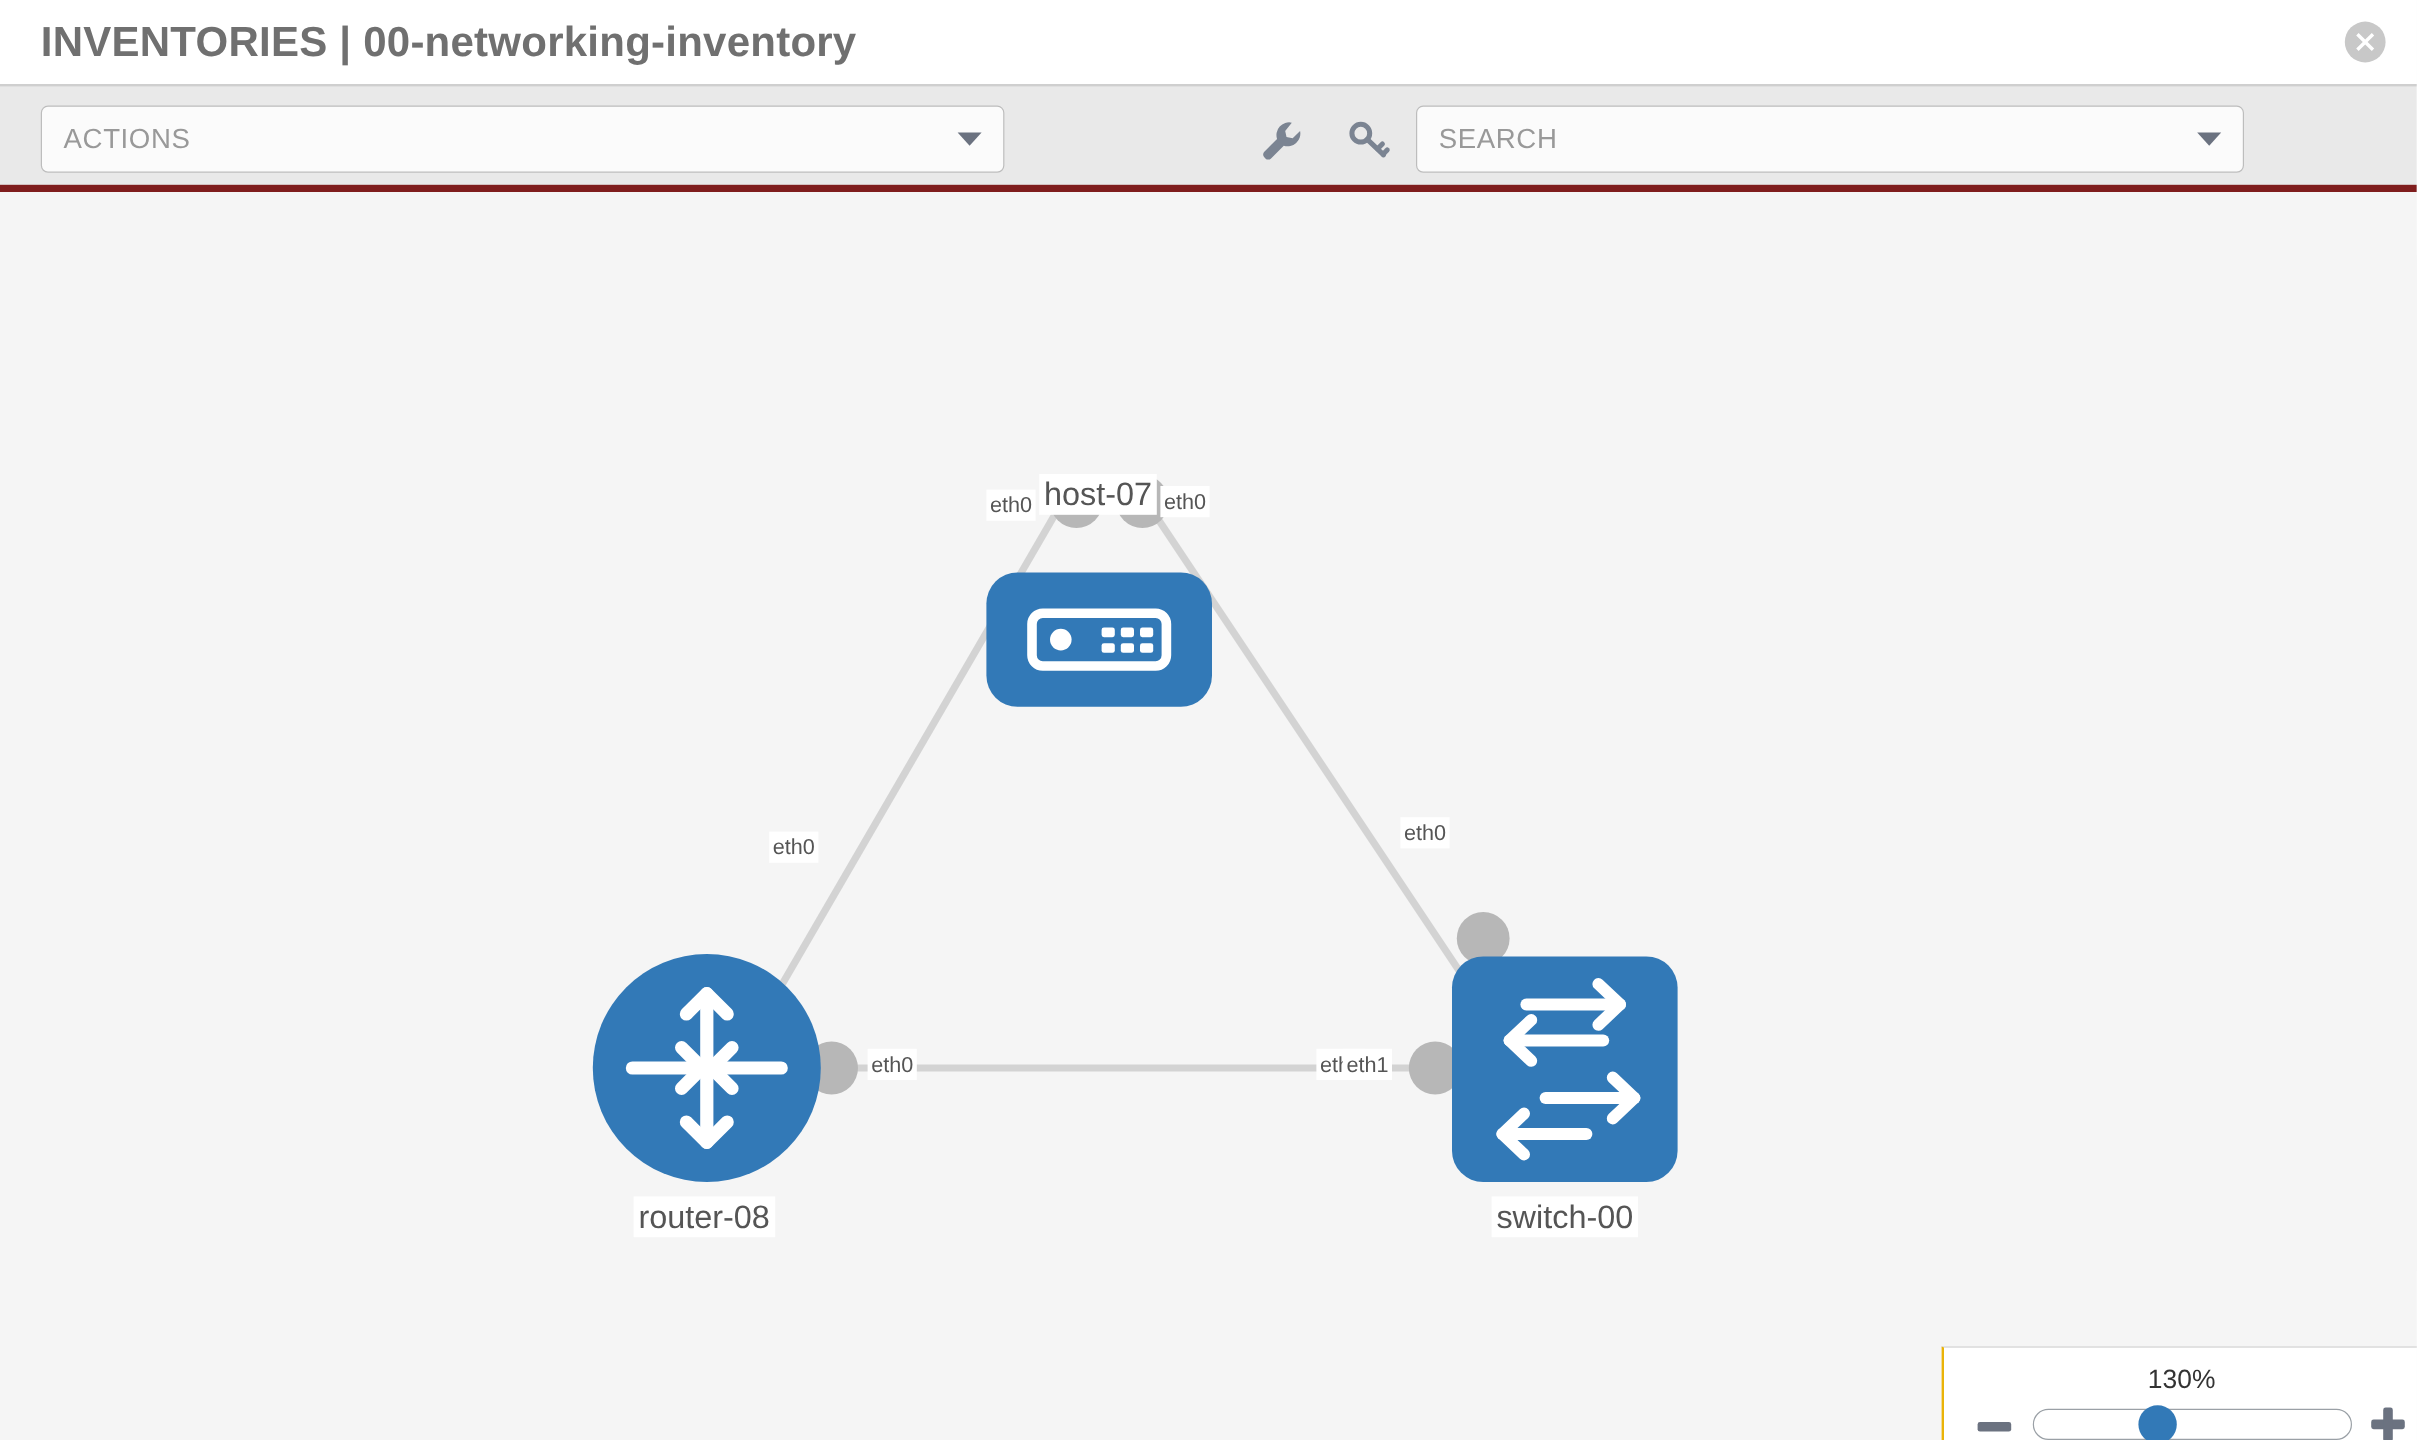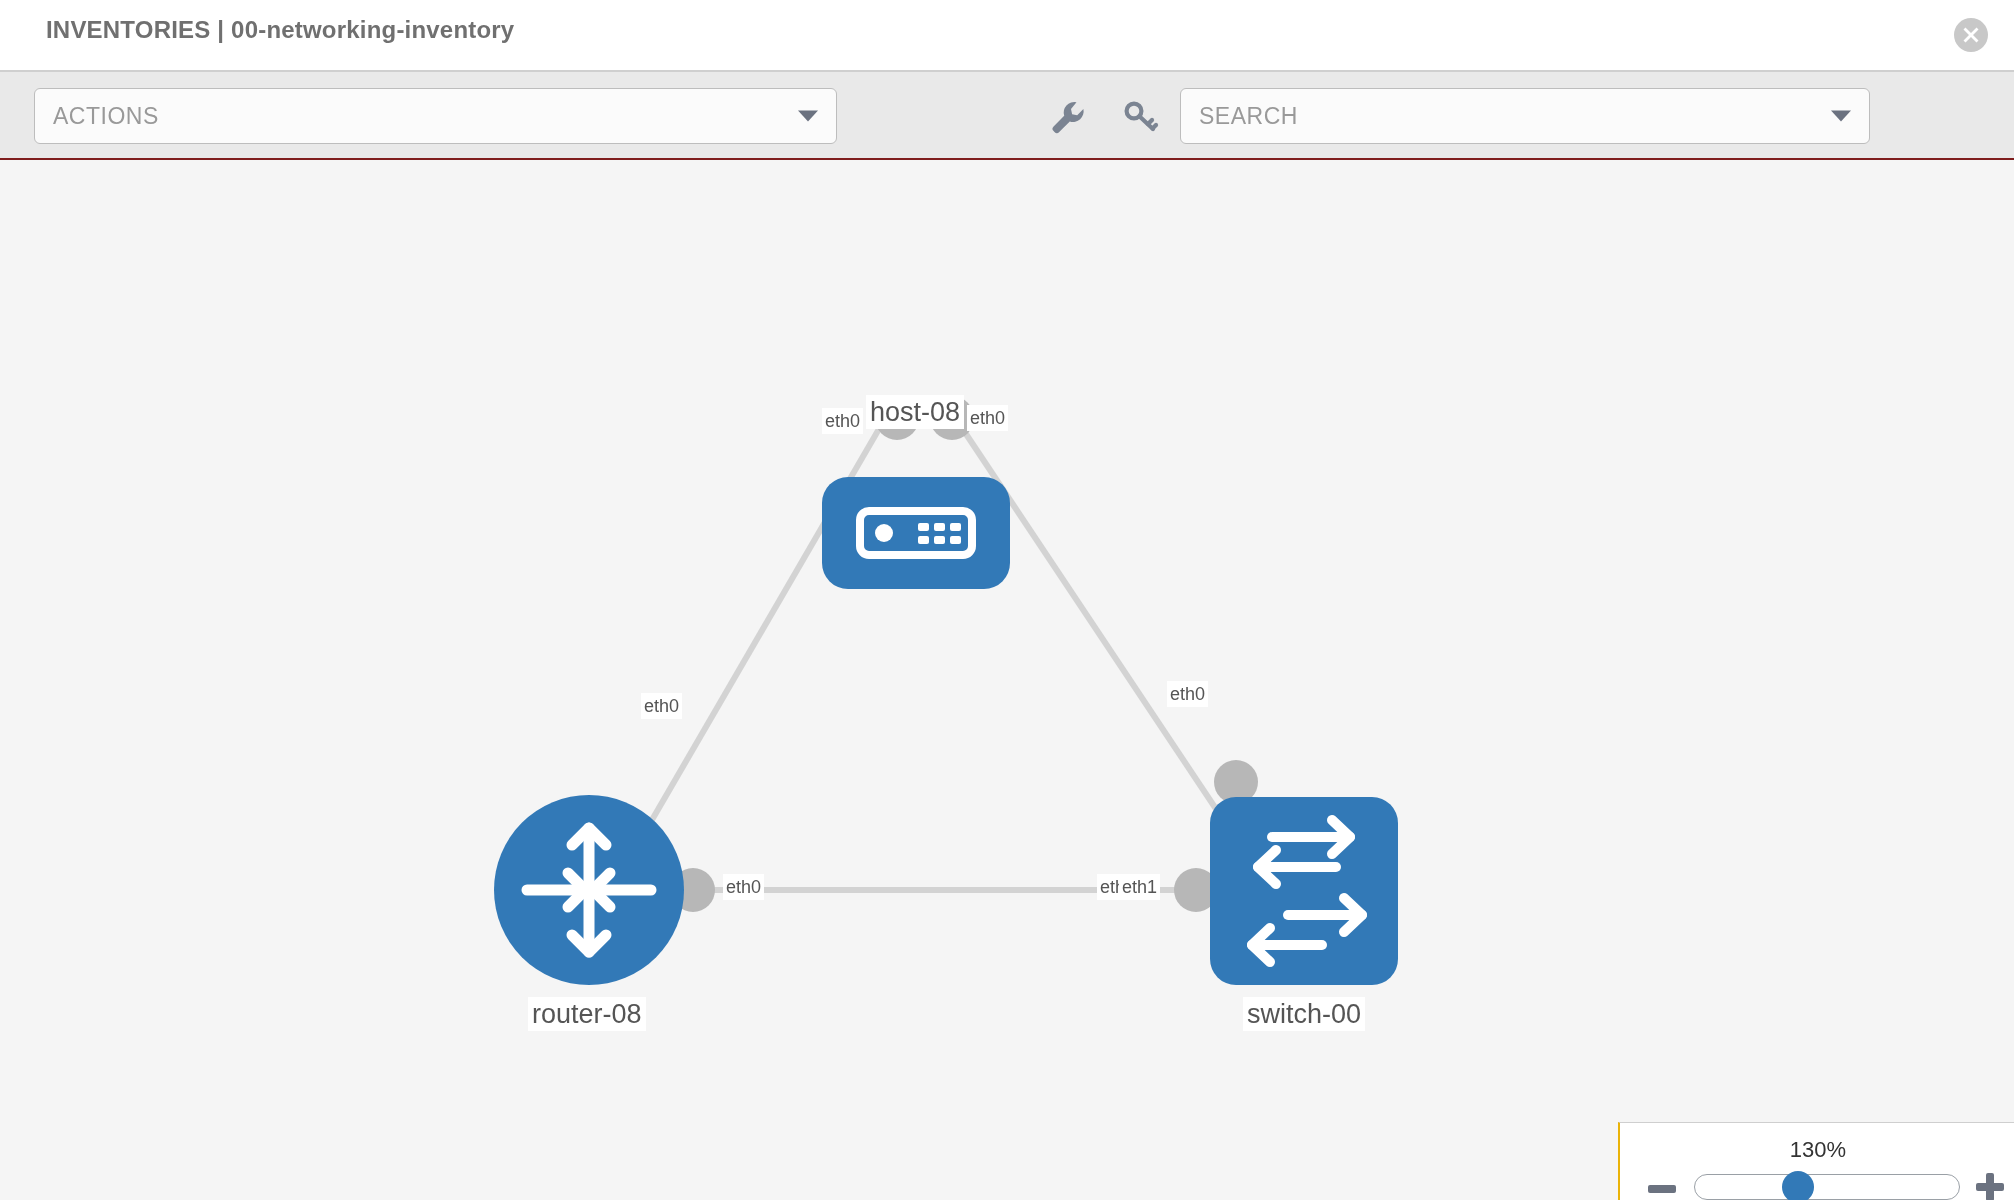--- a/index.html
+++ b/index.html
@@ -19,23 +19,23 @@
   #header {
     position: absolute;
     left: 0; top: 0;
     width: 2014px;
     height: 70px;
     background: #ffffff;
     box-sizing: border-box;
   }
   #page-title {
     position: absolute;
-    left: 46px;
+    left: 34px;
     top: 16px;
-    font-size: 24px;
+    font-size: 35px;
     font-weight: bold;
     color: #707070;
     letter-spacing: 0.2px;
     white-space: nowrap;
   }
   #close-button {
     position: absolute;
     right: 26px;
     top: 18px;
     width: 34px;
@@ -47,21 +47,21 @@
   #close-button svg { display:block; }
 
   
   #toolbar {
     position: absolute;
     left: 0; top: 70px;
     width: 2014px;
     height: 90px;
     background: #e9e9e9;
     border-top: 2px solid #cfcfcf;
-    border-bottom: 2px solid #7f1d1d;
+    border-bottom: 6px solid #7f1d1d;
     box-sizing: border-box;
   }
   .field-box {
     position: absolute;
     background: #fbfbfb;
     border: 1px solid #bdbdbd;
     border-radius: 6px;
     box-sizing: border-box;
   }
   #actions-select {
@@ -324,21 +324,21 @@
         <line x1="78" y1="118" x2="152" y2="118"></line>
         <polyline points="134,101 152,118 134,135"></polyline>
 
         <line x1="112" y1="148" x2="42" y2="148"></line>
         <polyline points="60,131 42,148 60,165"></polyline>
       </g>
     </g>
   </svg>
 
   <span class="edge-label" style="left:822px; top:248px;">eth0</span>
-  <span class="node-label" style="left:866px; top:235px;">host-08</span>
+  <span class="node-label" style="left:866px; top:235px;">host-07</span>
   <span class="edge-label" style="left:967px; top:245px;">eth0</span>
 
   <span class="edge-label" style="left:641px; top:533px;">eth0</span>
   <span class="edge-label" style="left:1167px; top:521px;">eth0</span>
 
   <span class="edge-label" style="left:723px; top:714px;">eth0</span>
   <span class="edge-label" style="left:1097px; top:714px;">eth0</span>
   <span class="edge-label" style="left:1119px; top:714px;">eth1</span>
 
   <span class="node-label" style="left:528px; top:837px;">router-08</span>

